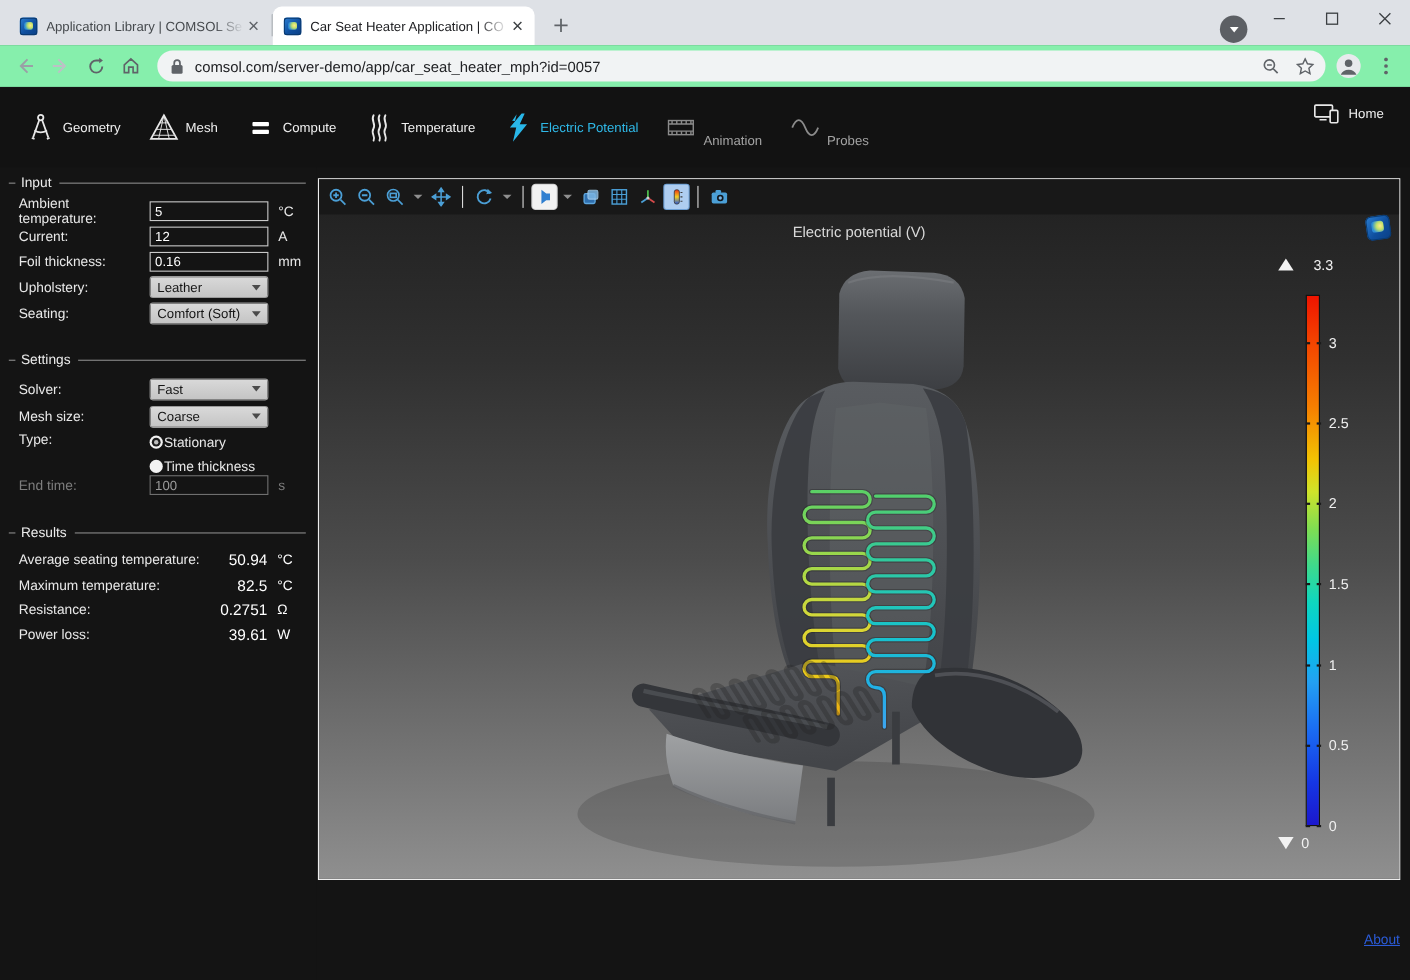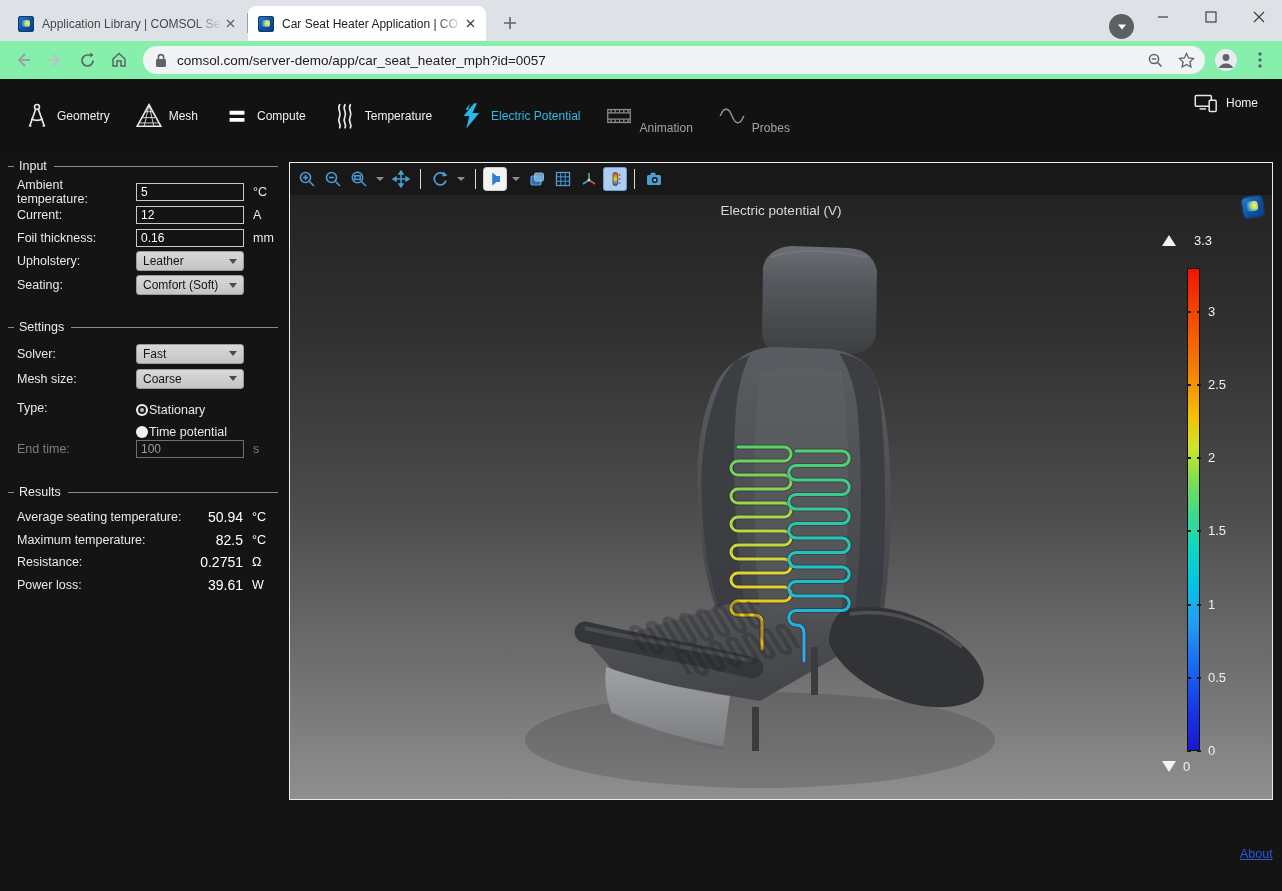--- a/index.html
+++ b/index.html
@@ -338,30 +338,30 @@
     </div>
     <div class="frow" style="height:25px;">
       <span class="flabel">Mesh size:</span>
       <span class="fctl">
           <span class="dd">
         <span class="ddv">Coarse</span>
             <span class="caret"></span>
       </span>
         </span>
     </div>
-    <div class="frow" style="height:24px; align-items:flex-start; margin-top:8px;">
+    <div class="frow" style="height:24px; align-items:flex-start; margin-top:0;">
       <span class="flabel" style="padding-top:2px;">Type:</span>
       <span>
         <span class="radio-row">
           <span class="rb sel"></span>
           <span class="rlbl">Stationary</span>
         </span>
         <span class="radio-row">
           <span class="rb"></span>
-          <span class="rlbl">Time potential</span>
+          <span class="rlbl">Time thickness</span>
         </span>
       </span>
     </div>
     <div class="frow" style="margin-top:14px;">
       <span class="flabel dis">End time:</span>
       <span class="fctl"><input class="tin dis" disabled="" value="100" style=""></span>
       <span class="funit dis">s</span>
     </div>
 
     <div class="sect-head" style="margin-top:24px;">

